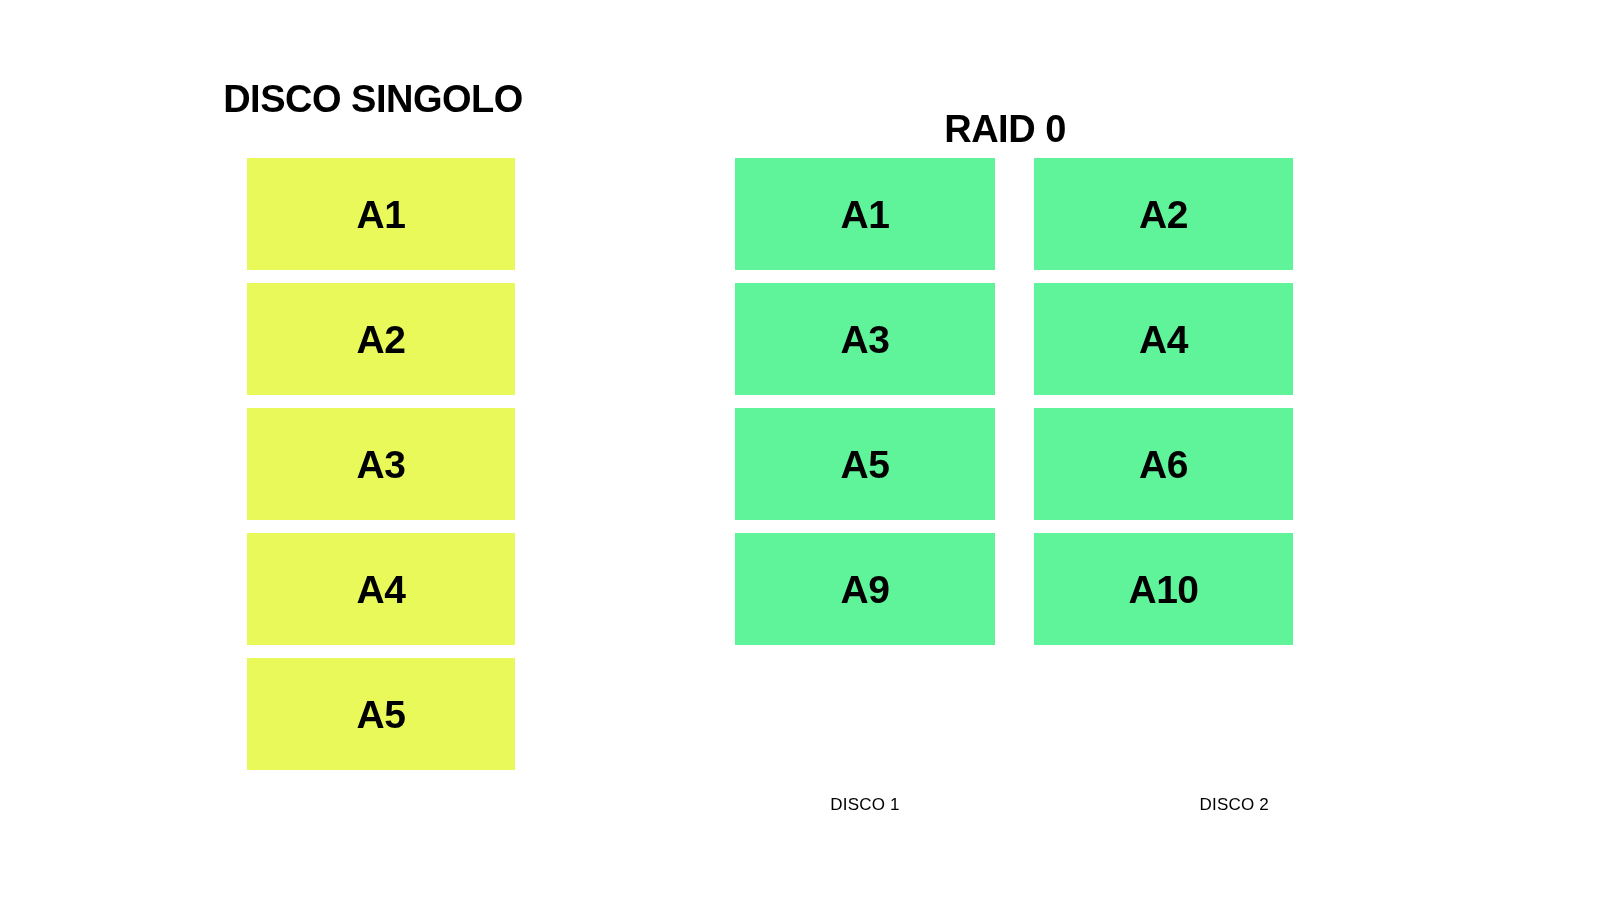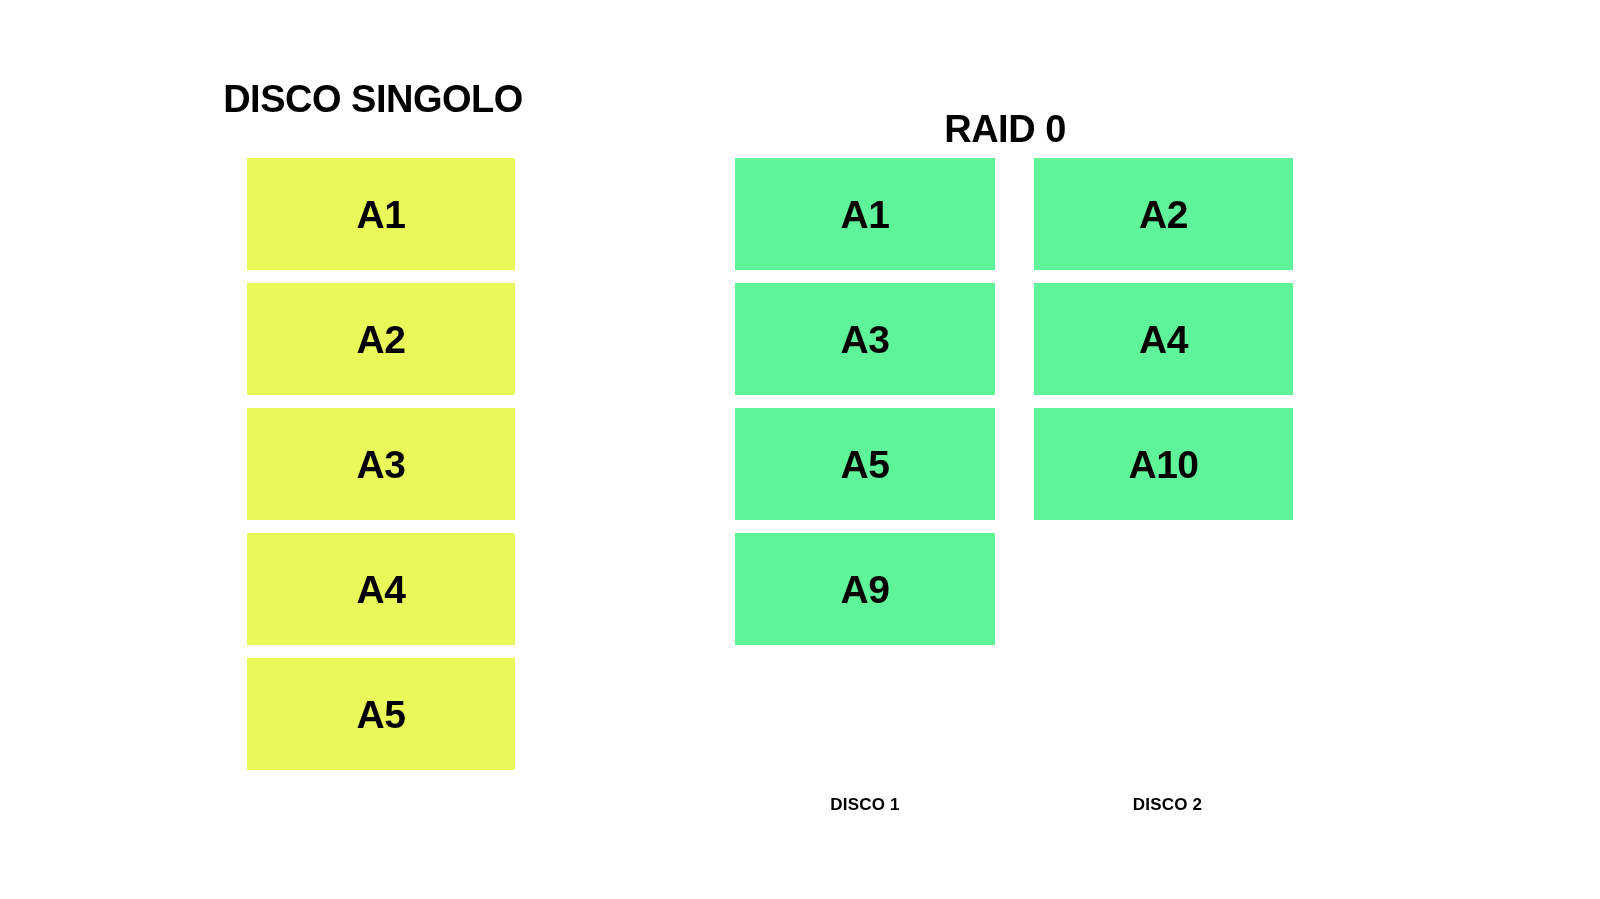--- a/index.html
+++ b/index.html
@@ -103,35 +103,36 @@
     height: 112px;
     margin-bottom: 13px;
   }
   #column-disk2 .block:last-child { margin-bottom: 16px; }
 
   
   .disk-caption {
     position: absolute;
     top: 795px;
     font-size: 17px;
-    font-weight: bold;
+    font-weight: normal;
     color: #000000;
     text-align: center;
     letter-spacing: 0.2px;
     white-space: nowrap;
   }
 
   #caption-disk1 {
     left: 735px;
     width: 260px;
   }
 
   #caption-disk2 {
-    left: 1038px;
+    left: 1010px;
     width: 259px;
+    text-align: right;
   }
 </style>
 </head>
 <body>
 
 <div id="canvas">
 
   <div class="section-title" id="title-single">DISCO SINGOLO</div>
 
   <div class="disk-column" id="column-single">
@@ -147,20 +148,21 @@
   <div class="disk-column" id="column-disk1">
     <div class="block block-green">A1</div>
     <div class="block block-green">A3</div>
     <div class="block block-green">A5</div>
     <div class="block block-green">A9</div>
   </div>
 
   <div class="disk-column" id="column-disk2">
     <div class="block block-green">A2</div>
     <div class="block block-green">A4</div>
+    <div class="block block-green">A6</div>
     <div class="block block-green">A10</div>
   </div>
 
   <div class="disk-caption" id="caption-disk1">DISCO 1</div>
 
   <div class="disk-caption" id="caption-disk2">DISCO 2</div>
 
 </div>
 
 </body></html>

